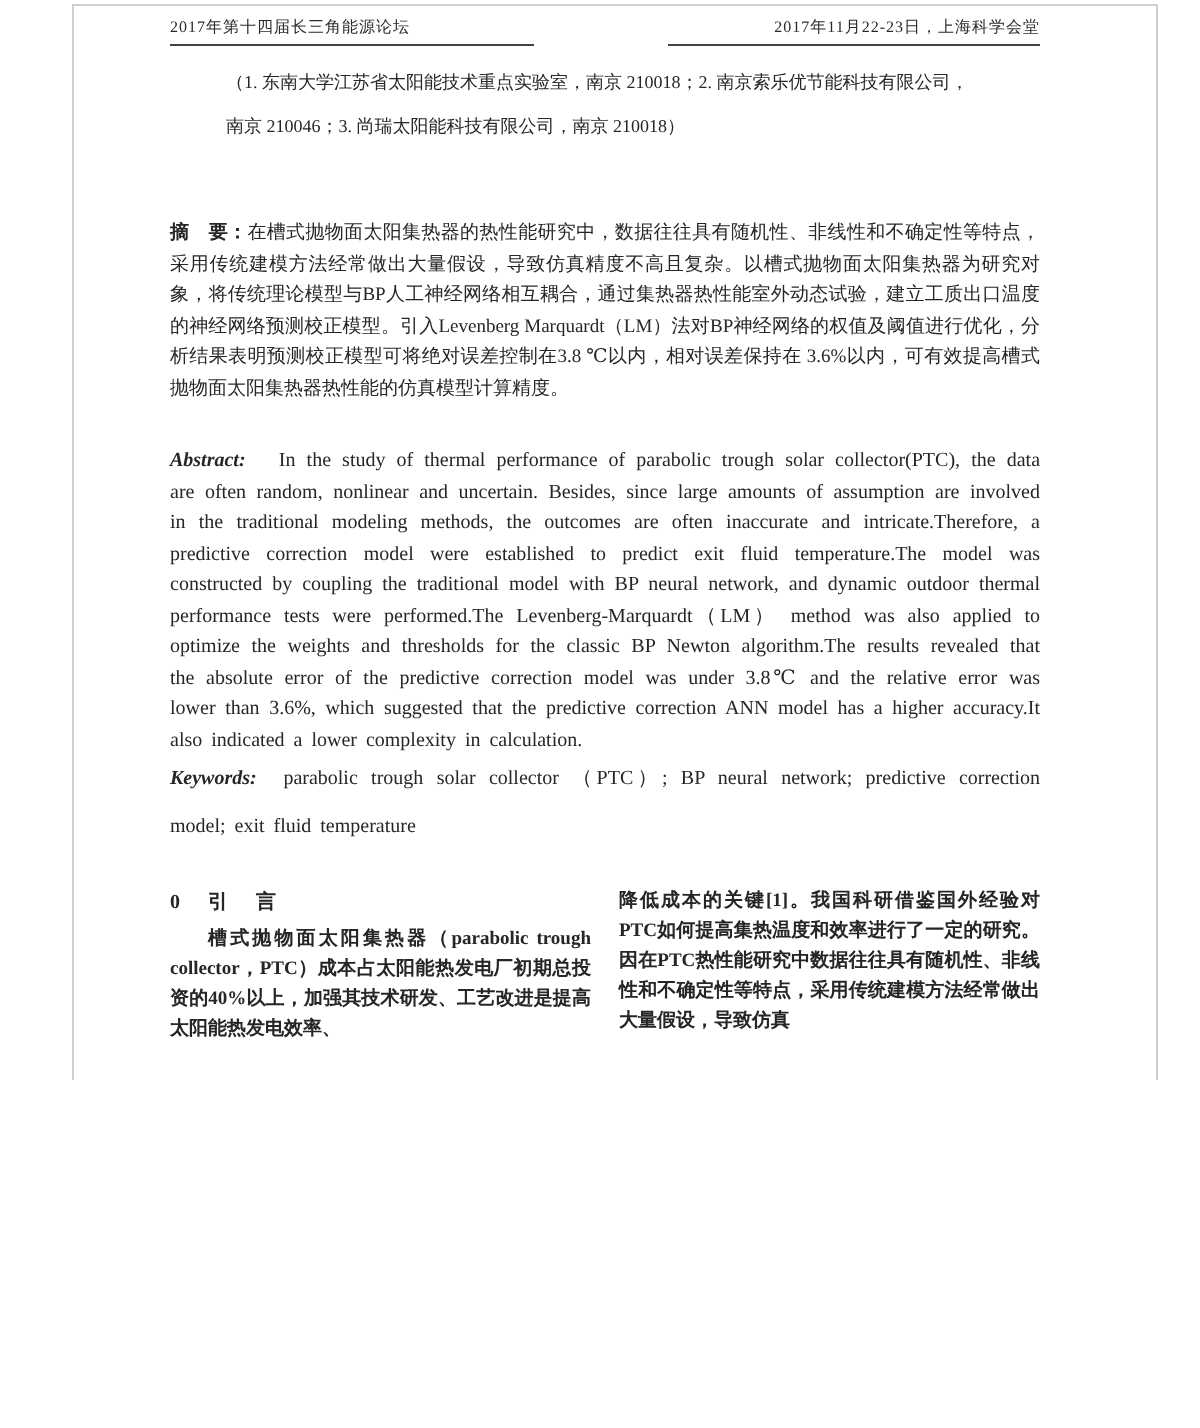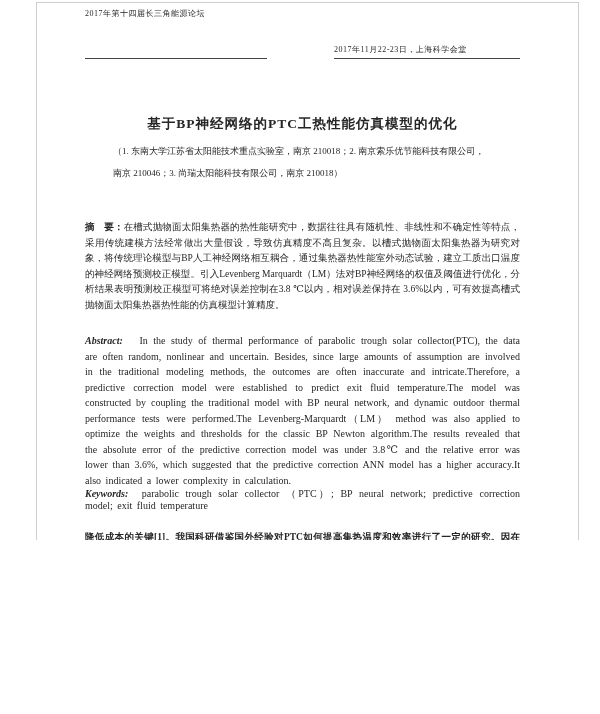--- a/index.html
+++ b/index.html
@@ -34,21 +34,21 @@
     justify-content: space-between;
     font-size: 8px;
     letter-spacing: 0.5px;
     color: #2a2a2a;
   }
   .header-row .hdr {
     border-bottom: 1px solid #444;
     padding-bottom: 3px;
   }
   .hdr-left  { width: 182px; }
-  .hdr-right { width: 186px; text-align: left; margin-top: 36px; }
+  .hdr-right { width: 186px; text-align: right; }
   .title {
     margin: 56px 0 0 0;
     text-align: center;
     font-size: 13.5px;
     font-weight: bold;
     letter-spacing: 1px;
   }
   .authors {
     margin-top: 24px;
     text-align: center;
@@ -78,21 +78,21 @@
   .abstract-en {
     margin: 20px 0 0 0;
     font-size: 10px;
     line-height: 15.5px;
     text-align: justify;
     word-spacing: 2px;
   }
   .keywords-en {
     margin: 0;
     font-size: 10px;
-    line-height: 12px;
+    line-height: 24px;
     text-align: justify;
     word-spacing: 2px;
   }
   .abstract-en b, .keywords-en b { font-weight: bold; font-style: italic; }
   .columns {
     display: flex;
     gap: 14px;
     margin-top: 18px;
   }
   .col {
@@ -116,32 +116,35 @@
 <div class="canvas">
   <div class="page-frame"></div>
 
   <div class="content">
 
     <div class="header-row">
       <span class="hdr hdr-left">2017年第十四届长三角能源论坛</span>
       <span class="hdr hdr-right">2017年11月22-23日，上海科学会堂</span>
     </div>
 
-    <h1 class="title">基于BP神经网络的PTC工热性能仿真模型的优化</h1>
 
 
     <div class="affiliation">（1. 东南大学江苏省太阳能技术重点实验室，南京 210018；2. 南京索乐优节能科技有限公司，南京 210046；3. 尚瑞太阳能科技有限公司，南京 210018）</div>
 
     <p class="abstract-cn"><b>摘　要：</b><span>在槽式抛物面太阳集热器的热性能研究中，数据往往具有随机性、非线性和不确定性等特点，采用传统建模方法经常做出大量假设，导致仿真精度不高且复杂。以槽式抛物面太阳集热器为研究对象，将传统理论模型与BP人工神经网络相互耦合，通过集热器热性能室外动态试验，建立工质出口温度的神经网络预测校正模型。引入Levenberg Marquardt（LM）法对BP神经网络的权值及阈值进行优化，分析结果表明预测校正模型可将绝对误差控制在3.8 ℃以内，相对误差保持在 3.6%以内，可有效提高槽式抛物面太阳集热器热性能的仿真模型计算精度。</span></p>
 
 
     <p class="abstract-en"><b>Abstract:</b><span>&nbsp;&nbsp;&nbsp;</span><span>In the study of thermal performance of parabolic trough solar collector(PTC), the data are often random, nonlinear and uncertain. Besides, since large amounts of assumption are involved in the traditional modeling methods, the outcomes are often inaccurate and intricate.Therefore, a predictive correction model were established to predict exit fluid temperature.The model was constructed by coupling the traditional model with BP neural network, and dynamic outdoor thermal performance tests were performed.The Levenberg-Marquardt（LM） method was also applied to optimize the weights and thresholds for the classic BP Newton algorithm.The results revealed that the absolute error of the predictive correction model was under 3.8℃ and the relative error was lower than 3.6%, which suggested that the predictive correction ANN model has a higher accuracy.It also indicated a lower complexity in calculation.</span></p>
 
     <p class="keywords-en"><b>Keywords:</b><span>&nbsp;&nbsp;</span><span>parabolic trough solar collector （PTC）; BP neural network; predictive correction model; exit fluid temperature</span></p>
 
     <div class="columns">
       <div class="col">
+        <div class="sec-heading">0　引　言</div>
+        <p class="indent">槽式抛物面太阳集热器（parabolic trough collector，PTC）成本占太阳能热发电厂初期总投资的40%以上，加强其技术研发、工艺改进是提高太阳能热发电效率、</p>
+      </div>
+      <div class="col">
         <p>降低成本的关键[1]。我国科研借鉴国外经验对PTC如何提高集热温度和效率进行了一定的研究。因在PTC热性能研究中数据往往具有随机性、非线性和不确定性等特点，采用传统建模方法经常做出大量假设，导致仿真</p>
       </div>
     </div>
 
   </div>
 </div>
 
 </body></html>

